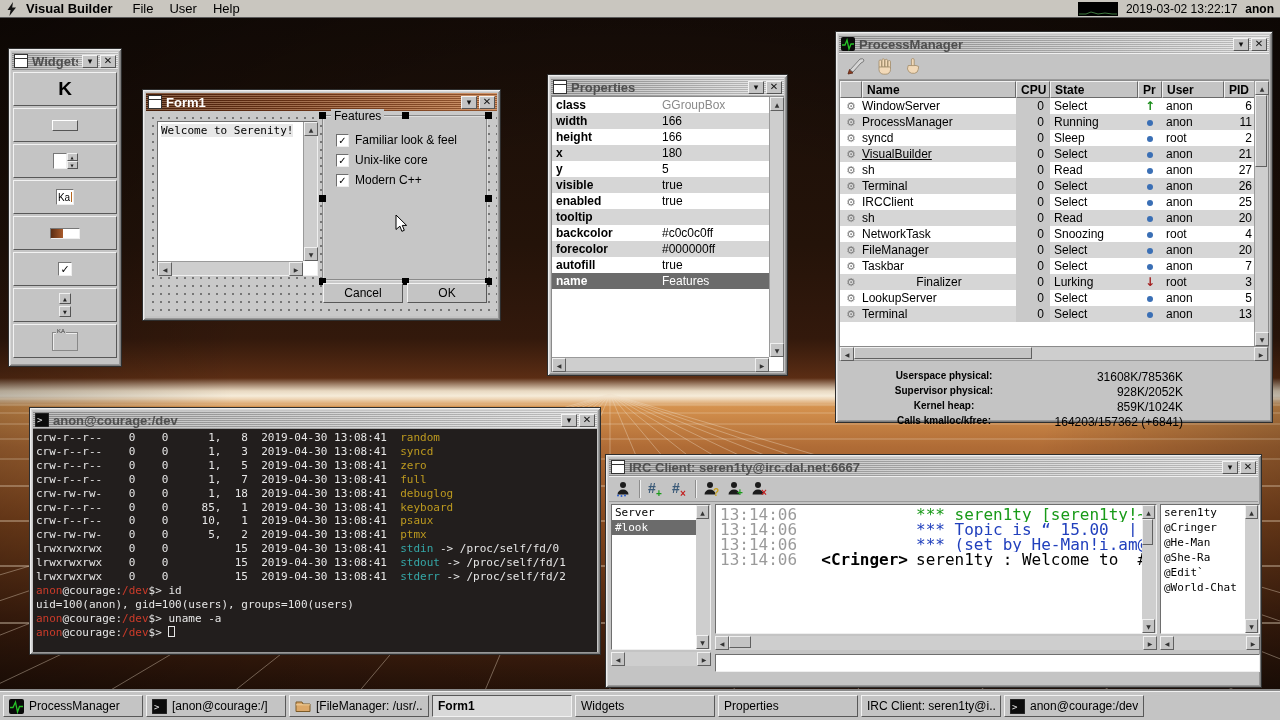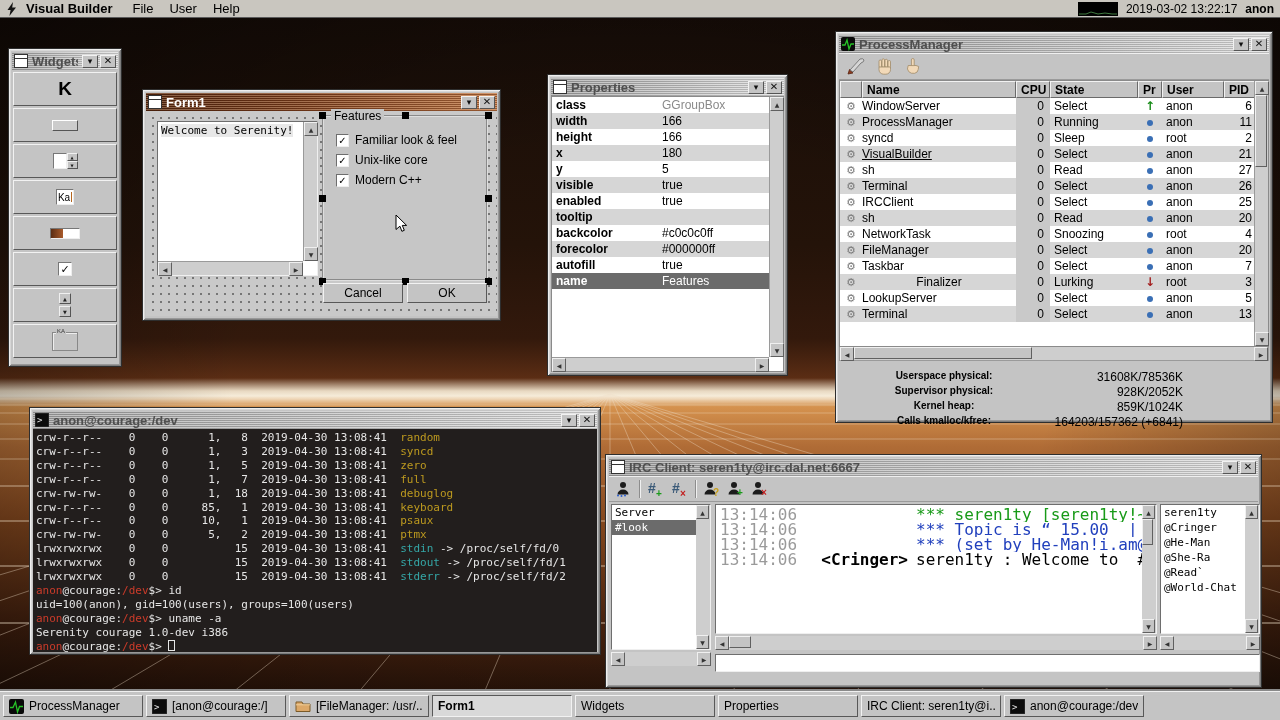--- a/index.html
+++ b/index.html
@@ -650,21 +650,20 @@
       <div class="t-line"><span class="t-w">crw-rw-rw-    0    0      1,  18  2019-04-30 13:08:41  </span><span class="t-y">debuglog</span></div>
       <div class="t-line"><span class="t-w">crw-r--r--    0    0     85,   1  2019-04-30 13:08:41  </span><span class="t-y">keyboard</span></div>
       <div class="t-line"><span class="t-w">crw-r--r--    0    0     10,   1  2019-04-30 13:08:41  </span><span class="t-y">psaux</span></div>
       <div class="t-line"><span class="t-w">crw-rw-rw-    0    0      5,   2  2019-04-30 13:08:41  </span><span class="t-y">ptmx</span></div>
       <div class="t-line"><span class="t-w">lrwxrwxrwx    0    0          15  2019-04-30 13:08:41  </span><span class="t-c">stdin</span><span class="t-w"> -&gt; /proc/self/fd/0</span></div>
       <div class="t-line"><span class="t-w">lrwxrwxrwx    0    0          15  2019-04-30 13:08:41  </span><span class="t-c">stdout</span><span class="t-w"> -&gt; /proc/self/fd/1</span></div>
       <div class="t-line"><span class="t-w">lrwxrwxrwx    0    0          15  2019-04-30 13:08:41  </span><span class="t-c">stderr</span><span class="t-w"> -&gt; /proc/self/fd/2</span></div>
       <div class="t-line"><span class="t-r">anon</span><span class="t-w">@courage:</span><span class="t-r">/dev</span><span class="t-w">$&gt; </span><span class="t-w">id</span></div>
       <div class="t-line"><span class="t-w">uid=100(anon), gid=100(users), groups=100(users)</span></div>
       <div class="t-line"><span class="t-r">anon</span><span class="t-w">@courage:</span><span class="t-r">/dev</span><span class="t-w">$&gt; </span><span class="t-w">uname -a</span></div>
-      <div class="t-line"><span class="t-w">Serenity courage 1.0-dev i386</span></div>
       <div class="t-line"><span class="t-r">anon</span><span class="t-w">@courage:</span><span class="t-r">/dev</span><span class="t-w">$&gt; </span><span class="t-cursor"></span></div>
     </div>
 </div>
 
 <div class="win" style="left:605px; top:454px; width:657px; height:234px;">
   <div class="titlebar inactive">
     <span class="winicon doc"></span>
     <span class="titletext">IRC Client: seren1ty@irc.dal.net:6667</span>
     <span class="tbtns">
       <span class="minibtn">▾</span>
@@ -756,21 +755,21 @@
         <span class="sbsp"></span>
       <span class="sbb">▶</span>
     </div>
 
     <div class="pane" style="left:551px; top:2px; width:100px; height:130px;">
       <div id="irc-user-host" style="margin-right:13px;">
           <div class="list-item">seren1ty</div>
           <div class="list-item">@Cringer</div>
           <div class="list-item">@He-Man</div>
           <div class="list-item">@She-Ra</div>
-          <div class="list-item">@Read`</div>
+          <div class="list-item">@Edit`</div>
           <div class="list-item">@World-Chat</div>
         </div>
       <div class="vsb" style="right:0; top:0; bottom:0;">
         <span class="sbb" style="width:13px;">▲</span>
           <span class="sbsp"></span>
         <span class="sbb" style="width:13px;">▼</span>
       </div>
     </div>
     <div class="hsb" style="left:551px; top:134px; width:100px;">
       <span class="sbb">◀</span>

